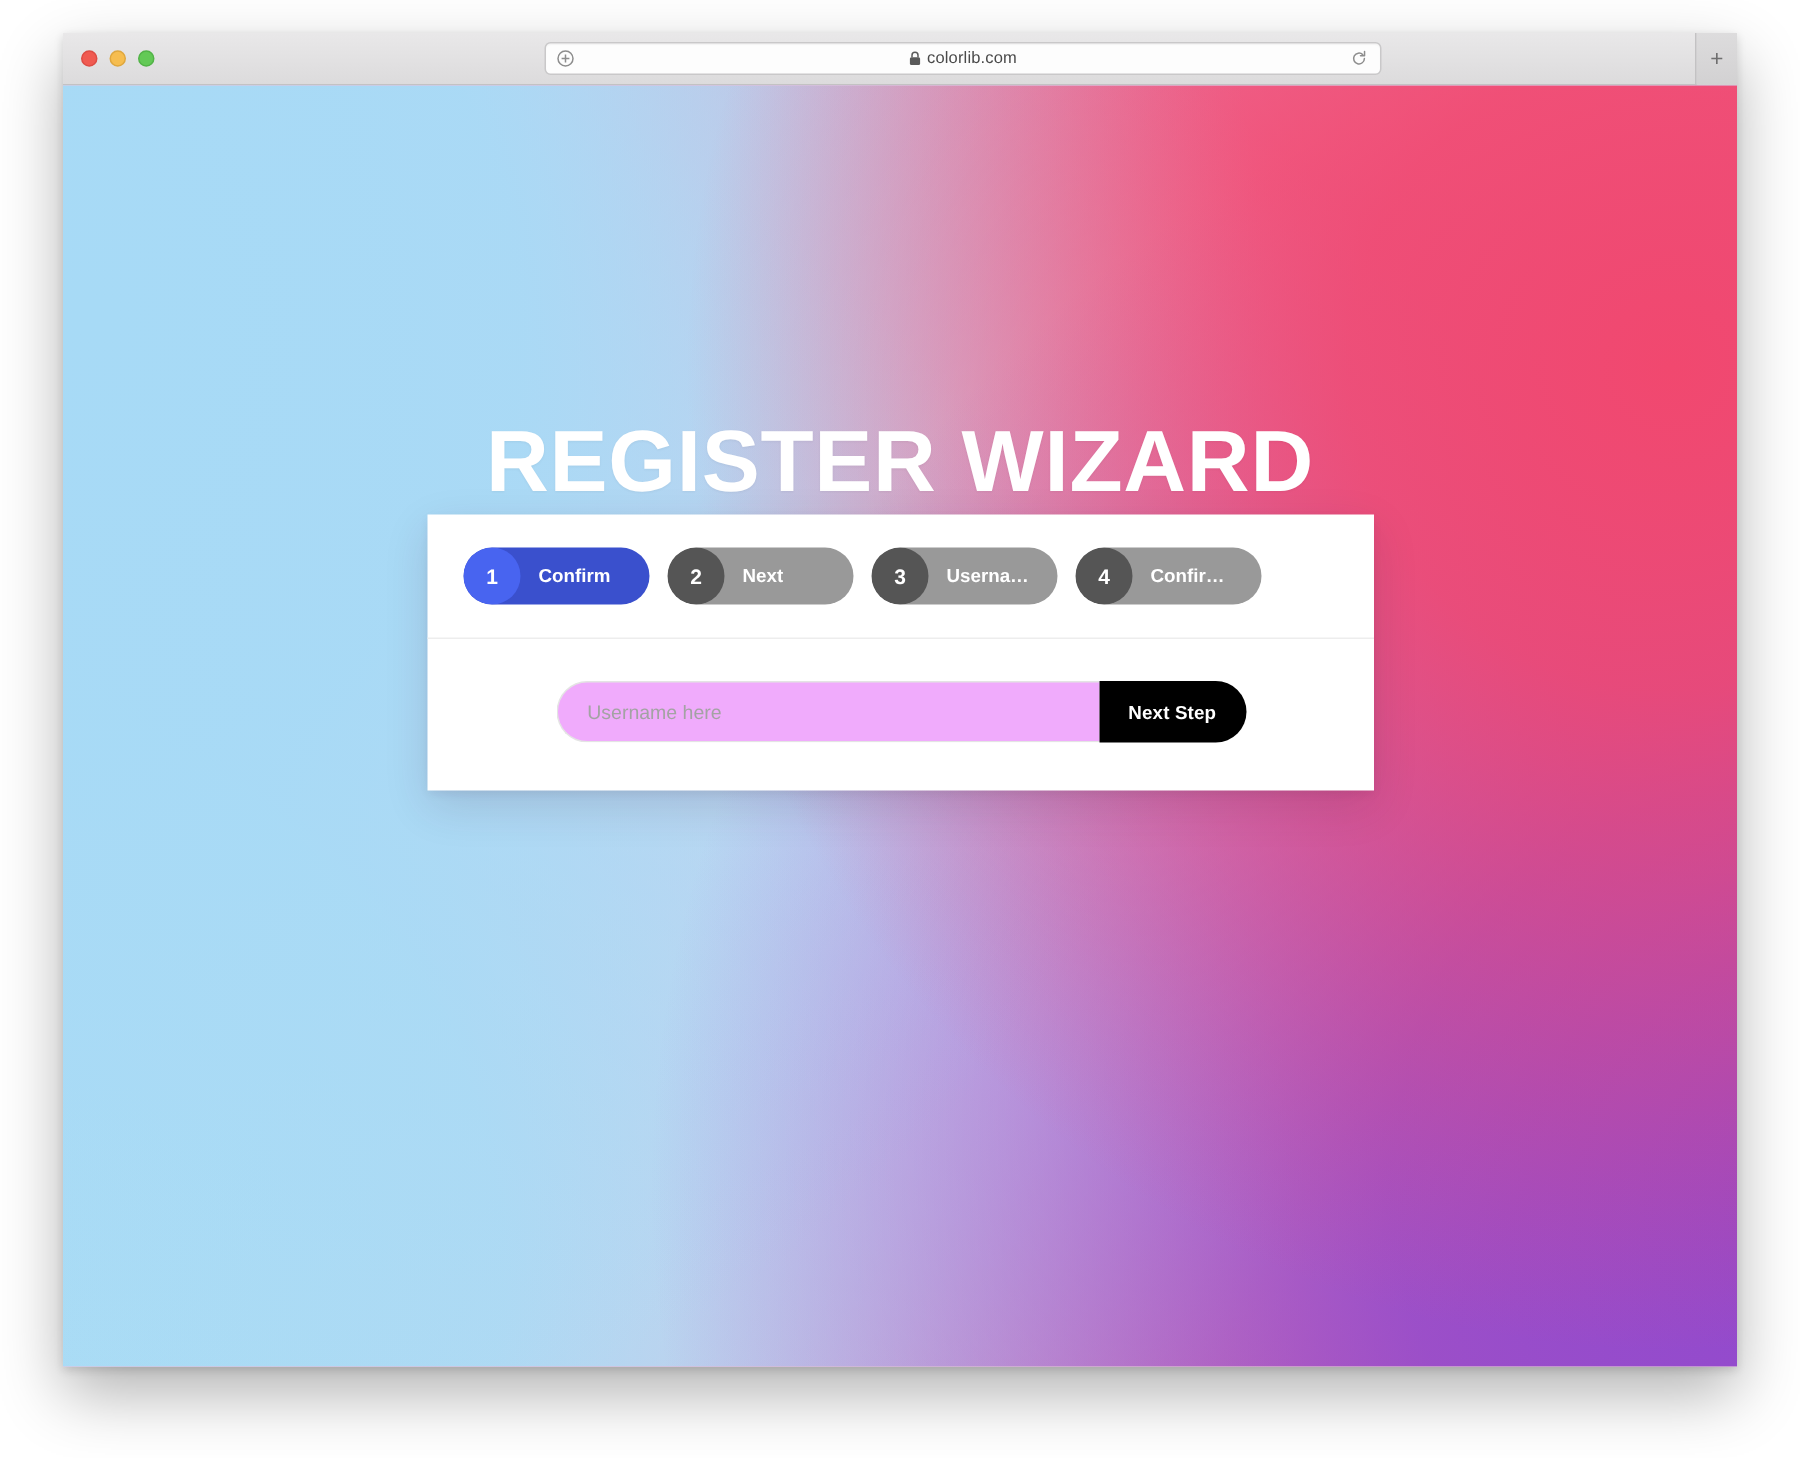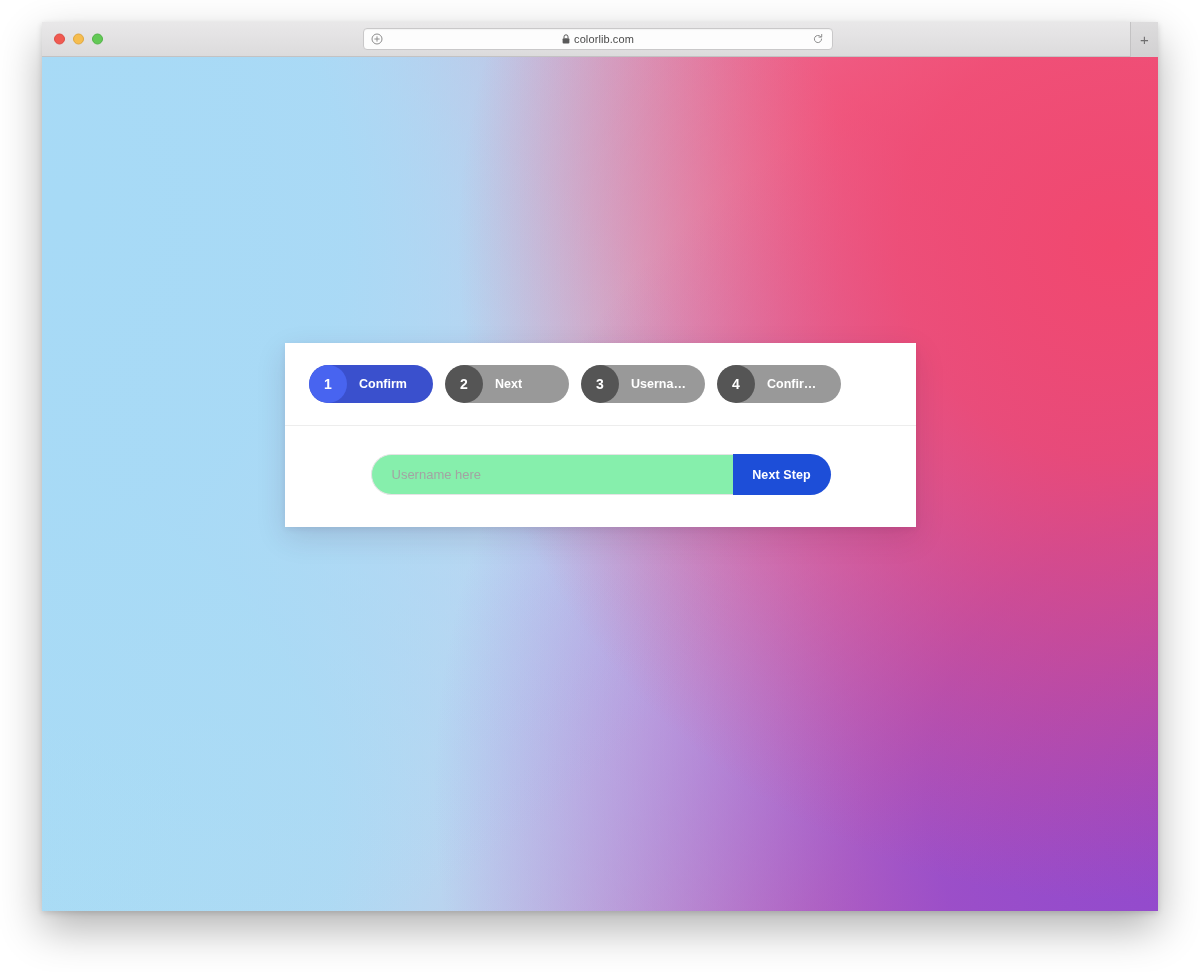--- a/index.html
+++ b/index.html
@@ -47,21 +47,21 @@
     display: block;
   }
   .dot.red    { background: #f05a51; border: 1px solid #dd4c44; }
   .dot.yellow { background: #f6bd4f; border: 1px solid #dfa73e; }
   .dot.green  { background: #63c956; border: 1px solid #52b347; }
 
   .address-bar {
     position: absolute;
     left: 321px;
     top: 6px;
-    width: 470px;
+    width: 558px;
     height: 22px;
     background: #fdfdfd;
     border: 1px solid #c9c8c9;
     border-radius: 4px;
     display: flex;
     align-items: center;
     justify-content: center;
     box-shadow: inset 0 1px 1px rgba(0,0,0,0.04);
   }
 
@@ -232,32 +232,32 @@
   .text-input {
     flex: 1;
     height: 41px;
     border: 1px solid #e4e4e4;
     border-right: none;
     border-radius: 21px 0 0 21px;
     padding: 18px 20px;
     font-size: 13px;
     font-family: "Liberation Sans", sans-serif;
     color: #4a4a4a;
-    background: #86efac;
+    background: #f0abfc;
     outline: none;
   }
   .text-input::placeholder { color: #a3a3a3; }
 
   .next-btn {
     height: 41px;
     min-width: 98px;
     padding: 0 18px;
     border: none;
     border-radius: 0 21px 21px 0;
-    background: #1d4ed8;
+    background: #000000;
     color: #ffffff;
     font-size: 12.5px;
     font-weight: 700;
     font-family: "Liberation Sans", sans-serif;
     cursor: pointer;
     letter-spacing: 0.1px;
   }
 </style>
 </head>
 <body>
@@ -298,20 +298,21 @@
     </div>
 
     <div class="newtab-strip">
       <span class="newtab-btn">+</span>
     </div>
   </div>
 
   <div class="viewport">
     <div class="mesh"></div>
 
+    <h1 class="page-title">REGISTER WIZARD</h1>
 
     <div class="wizard-card">
 
       <div class="steps-row">
 
         <div class="step-pill active step-1">
           <span class="step-badge">1</span>
           <span class="step-label">Confirm</span>
         </div>
 

